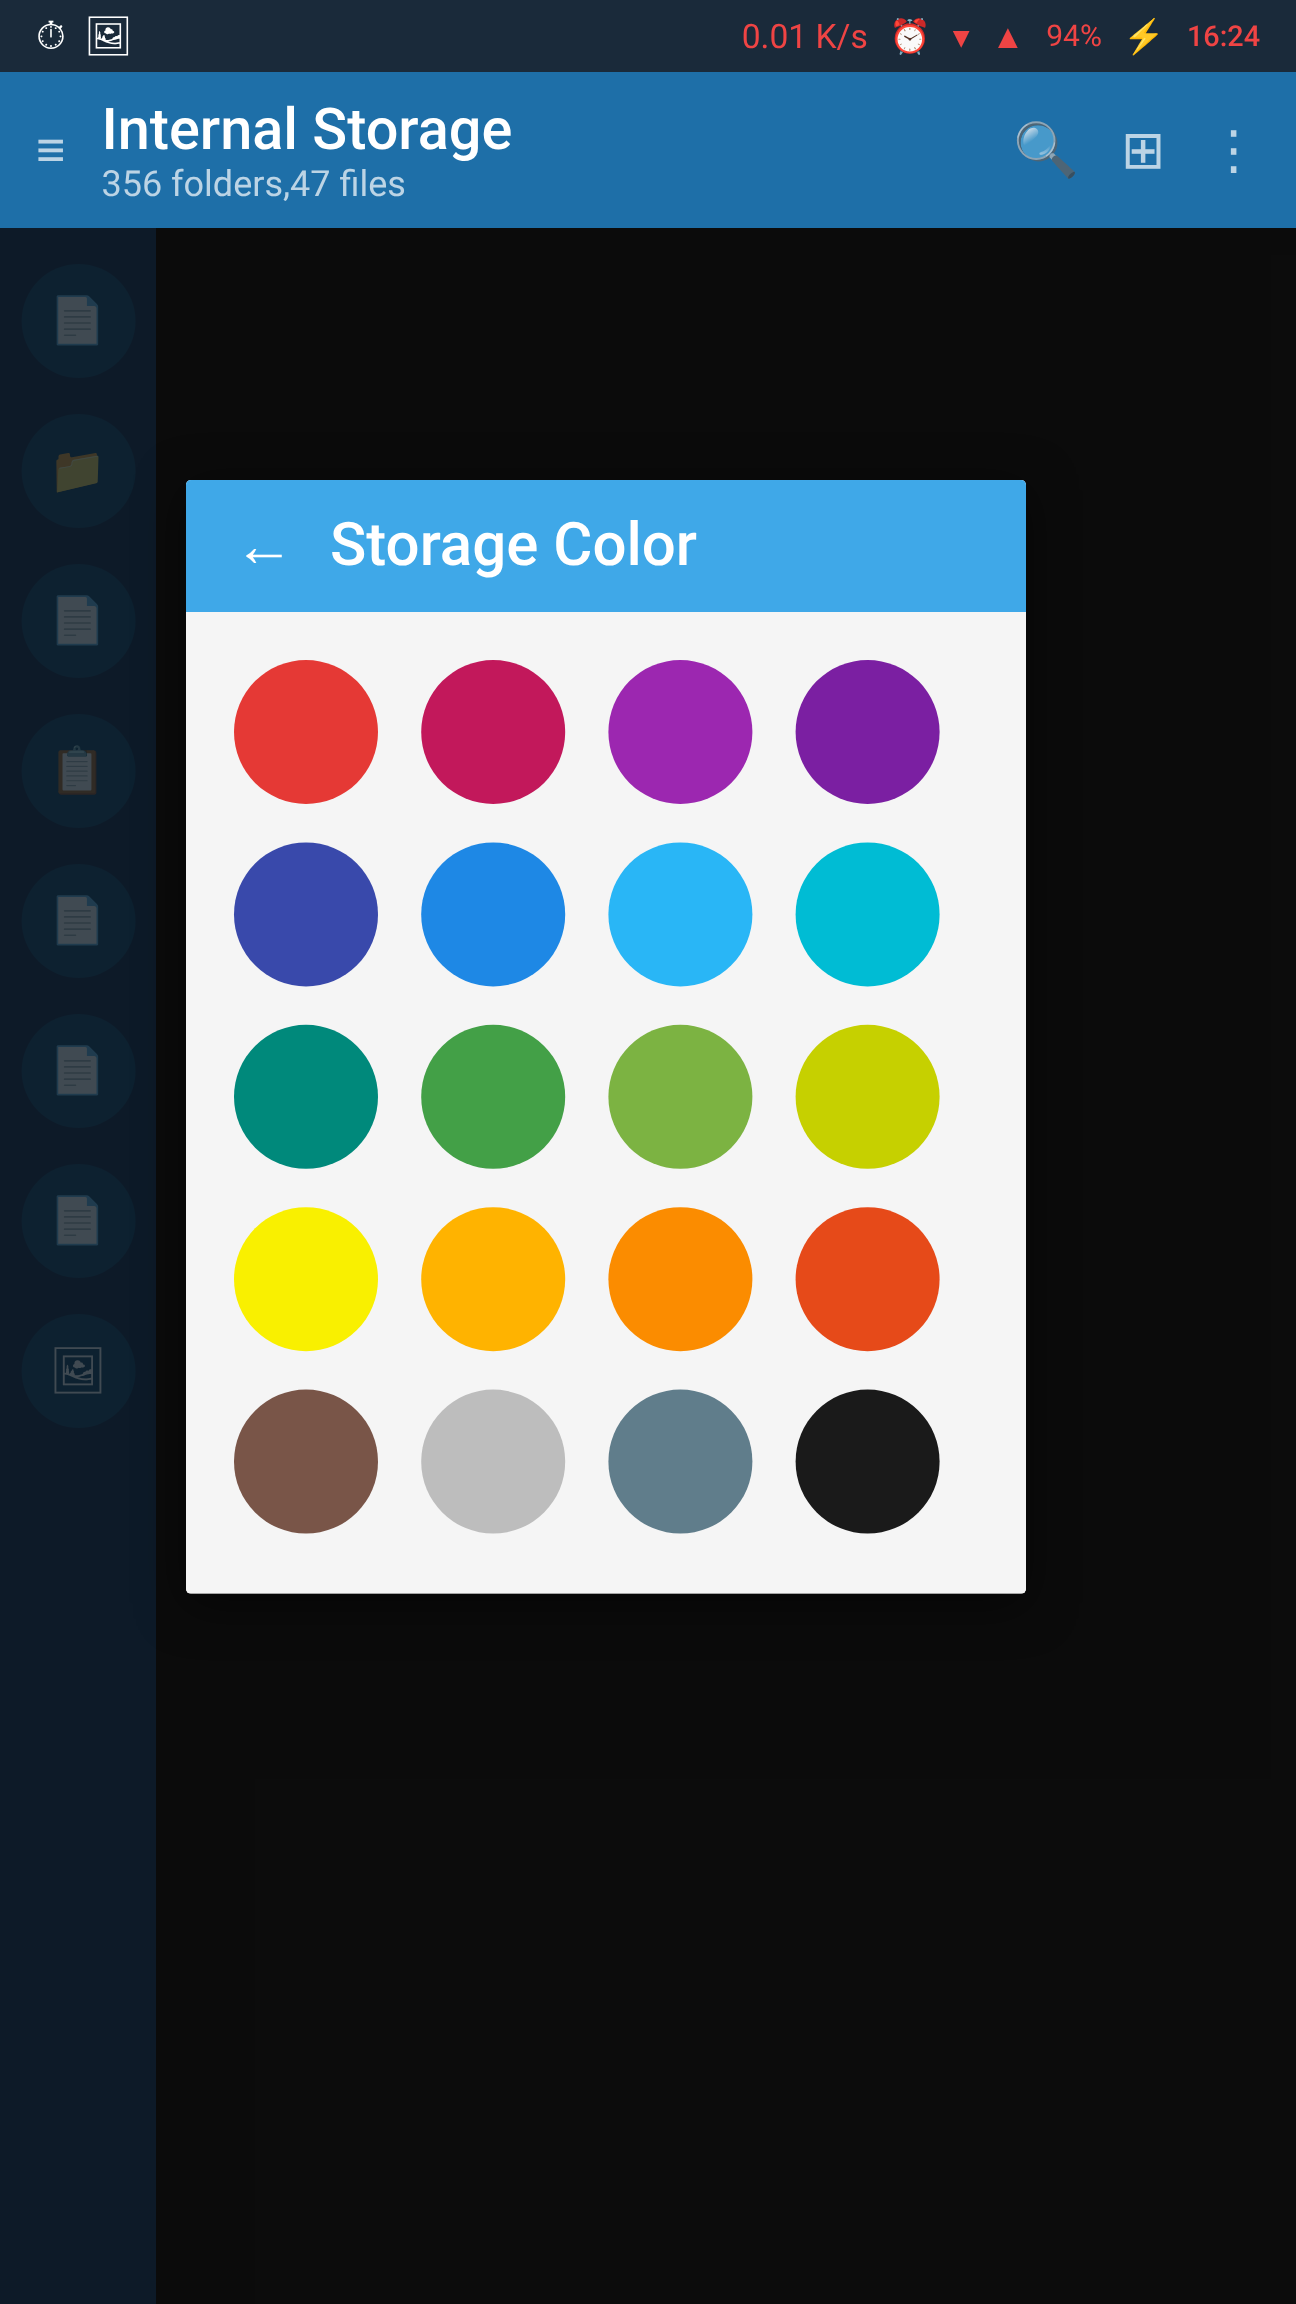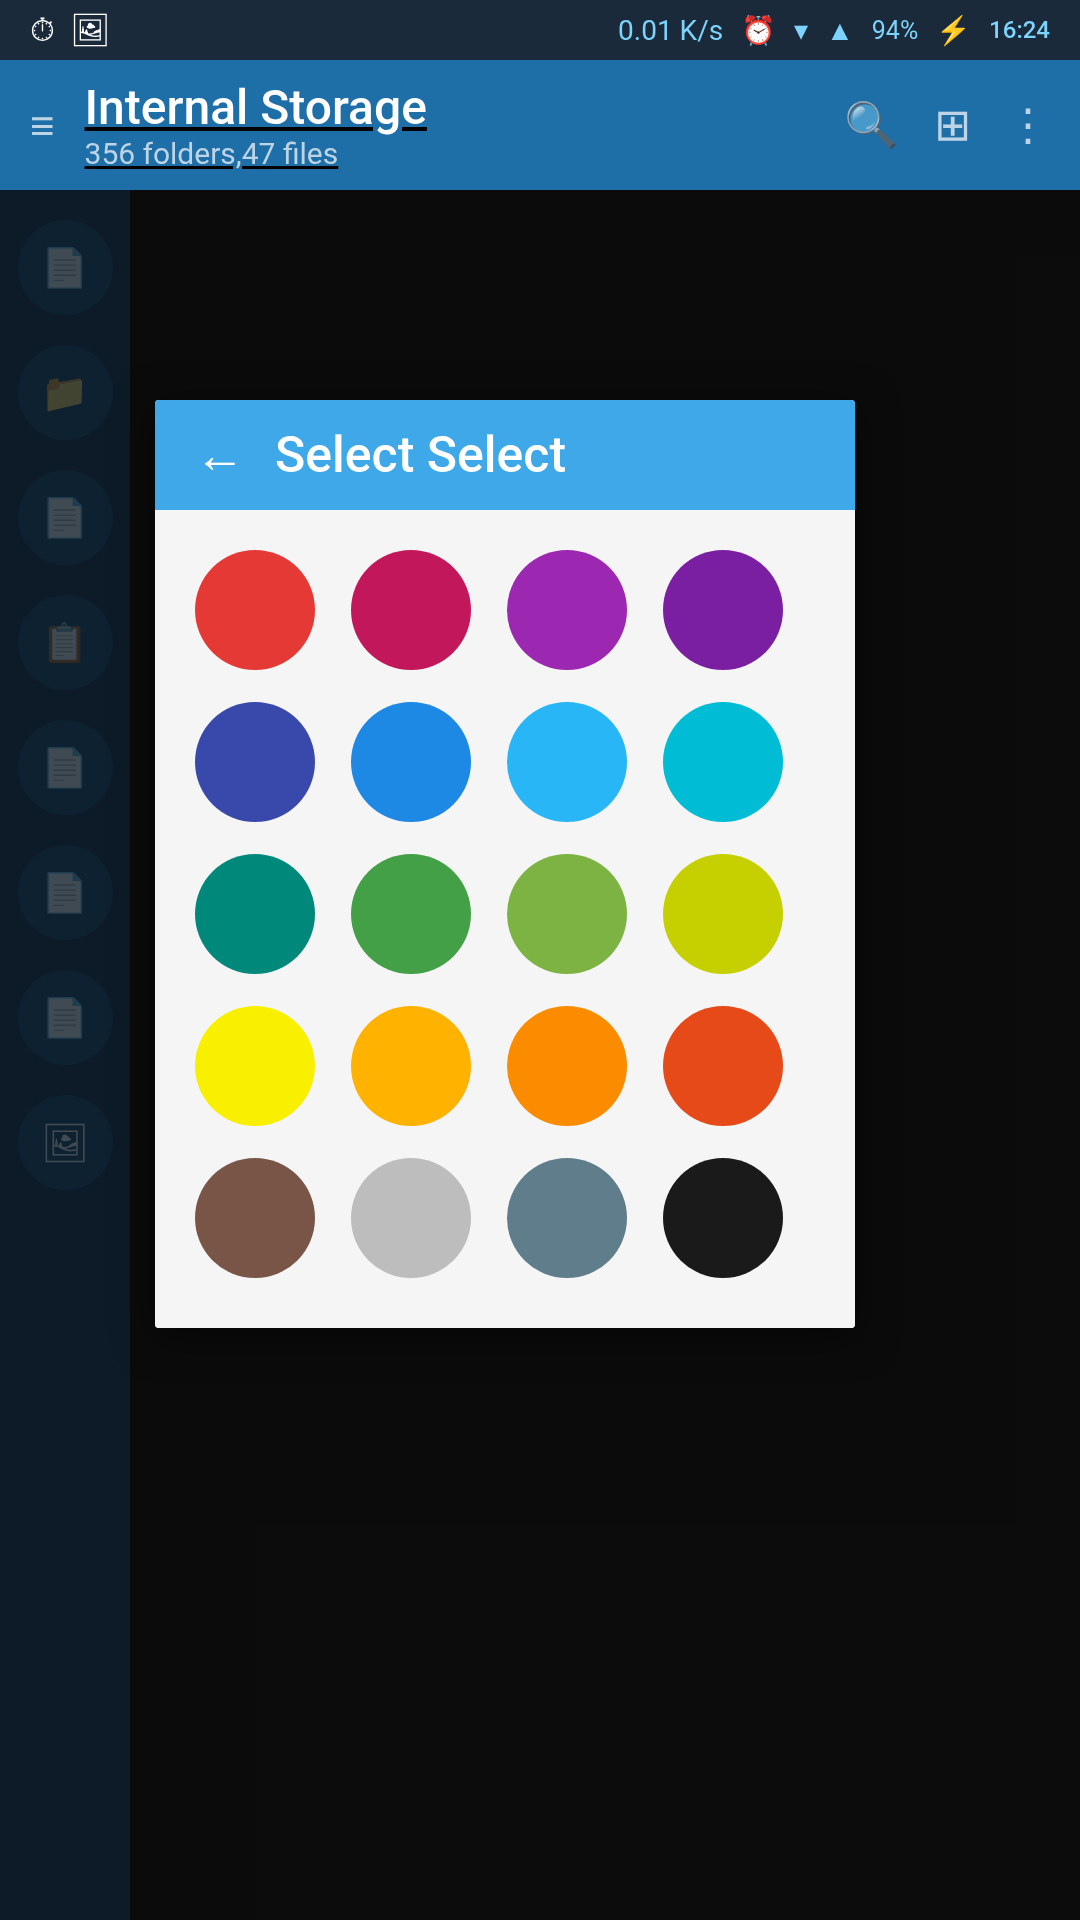--- a/index.html
+++ b/index.html
@@ -32,21 +32,21 @@
       left: 30px;
       display: flex;
       align-items: center;
       gap: 15px;
     }
 
     .status-bar-right {
       display: flex;
       align-items: center;
       gap: 18px;
-      color: #7dd3fc;
+      color: #ef4444;
       font-size: 28px;
       font-weight: 400;
       text-align: right;
     }
 
     
     .app-header {
       width: 100%;
       height: 130px;
       background: #1e6fa8;
@@ -59,21 +59,20 @@
 
     .header-menu-icon {
       color: rgba(255,255,255,0.7);
       font-size: 42px;
       margin-right: 30px;
       cursor: pointer;
     }
 
     .header-title-area {
       flex: 1;
-      text-decoration: underline;
     }
 
     .header-title {
       color: white;
       font-size: 48px;
       font-weight: 500;
     }
 
     .header-subtitle {
       color: rgba(255,255,255,0.7);
@@ -220,21 +219,21 @@
   <div class="bg-file-icon">📄</div>
   <div class="bg-file-icon">📄</div>
   <div class="bg-file-icon">🖼</div>
 </div>
 
 <div class="overlay-dim"></div>
 
 <div class="dialog">
   <div class="dialog-header">
     <span class="dialog-back-icon">←</span>
-    <span class="dialog-title">Select Select</span>
+    <span class="dialog-title">Storage Color</span>
   </div>
   <div class="dialog-body">
     <div id="color-grid-container">
         <div style="display:grid;grid-template-columns:repeat(4,120px);gap:32px 36px;">
           <button class="color-circle" style="background:#e53935;width:120px;height:120px;border-radius:50%;border:none;cursor:pointer;" title="red"></button>
           <button class="color-circle" style="background:#c2185b;width:120px;height:120px;border-radius:50%;border:none;cursor:pointer;" title="crimson"></button>
           <button class="color-circle" style="background:#9c27b0;width:120px;height:120px;border-radius:50%;border:none;cursor:pointer;" title="purple-medium"></button>
           <button class="color-circle" style="background:#7b1fa2;width:120px;height:120px;border-radius:50%;border:none;cursor:pointer;" title="purple-dark"></button>
           <button class="color-circle" style="background:#3949ab;width:120px;height:120px;border-radius:50%;border:none;cursor:pointer;" title="indigo"></button>
           <button class="color-circle" style="background:#1e88e5;width:120px;height:120px;border-radius:50%;border:none;cursor:pointer;" title="blue"></button>

